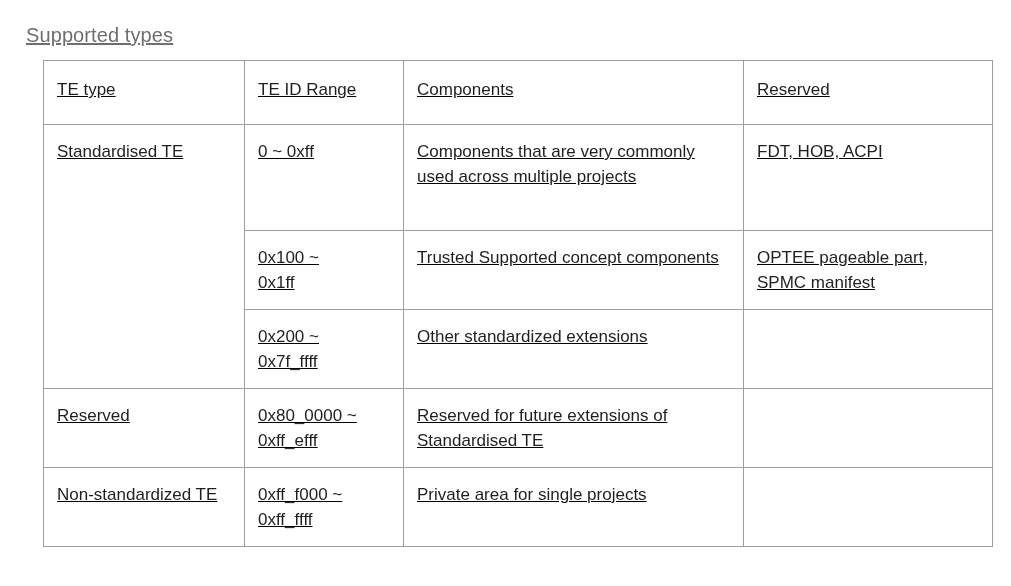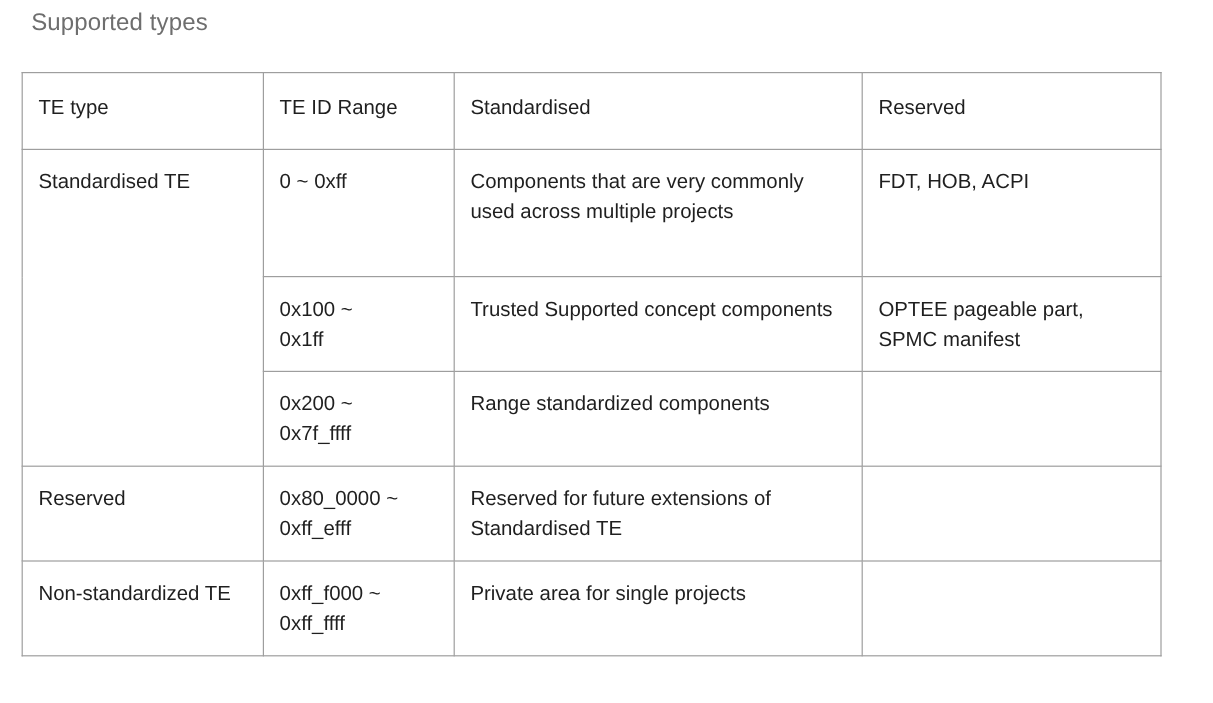--- a/index.html
+++ b/index.html
@@ -18,33 +18,35 @@
   .page {
     position: relative;
     width: 1011px;
     height: 586px;
     background: #ffffff;
   }
 
   .section-title {
     position: absolute;
     left: 26px;
-    top: 6px;
+    top: 22px;
     font-size: 20px;
     line-height: 26px;
     color: #6e6e6e;
     letter-spacing: 0.1px;
     white-space: nowrap;
+    text-decoration: underline;
   }
 
   .table-wrap {
     position: absolute;
-    left: 18px;
+    left: 43px;
     top: 60px;
     width: 949px;
+    text-decoration: underline;
   }
 
   table.te-table {
     border-collapse: collapse;
     table-layout: fixed;
     width: 949px;
     background: #ffffff;
   }
 
   table.te-table td {
@@ -97,21 +99,21 @@
       </colgroup>
       <tbody>
         <tr class="row-h1">
           <td class="head-cell">
             <span class="cell-text">TE type</span>
           </td>
           <td class="head-cell">
             <span class="cell-text">TE ID Range</span>
           </td>
           <td class="head-cell">
-            <span class="cell-text">Standardised</span>
+            <span class="cell-text">Components</span>
           </td>
           <td class="head-cell">
             <span class="cell-text">Reserved</span>
           </td>
         </tr>
 
         <tr class="row-r1">
           <td rowspan="3">
             <span class="cell-text">Standardised TE</span>
           </td>
@@ -138,21 +140,21 @@
             <span class="cell-text">OPTEE pageable part, SPMC manifest</span>
           </td>
         </tr>
 
         <tr class="row-r3">
           <td>
             <span class="cell-text">0x200 ~
 0x7f_ffff</span>
           </td>
           <td>
-            <span class="cell-text">Range standardized components</span>
+            <span class="cell-text">Other standardized extensions</span>
           </td>
           <td>
             <span class="cell-text"></span>
           </td>
         </tr>
 
         <tr class="row-r4">
           <td>
             <span class="cell-text">Reserved</span>
           </td>

